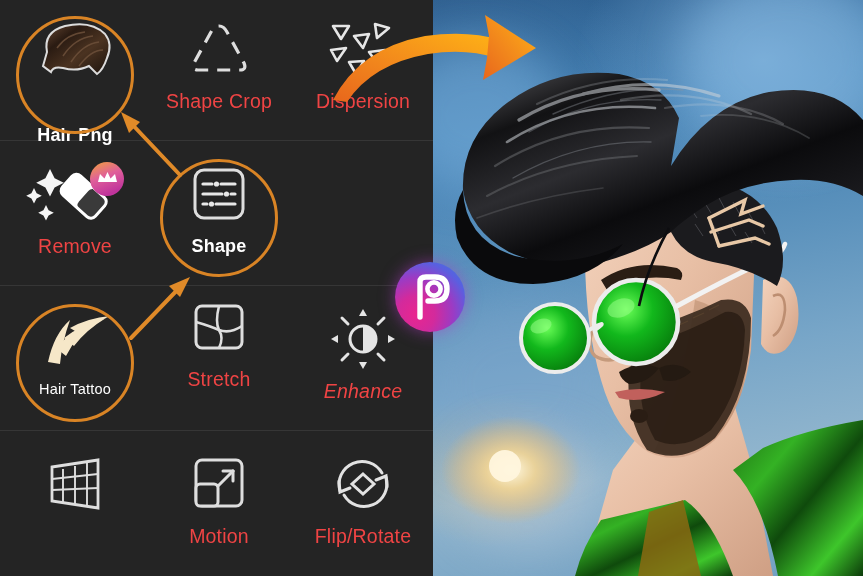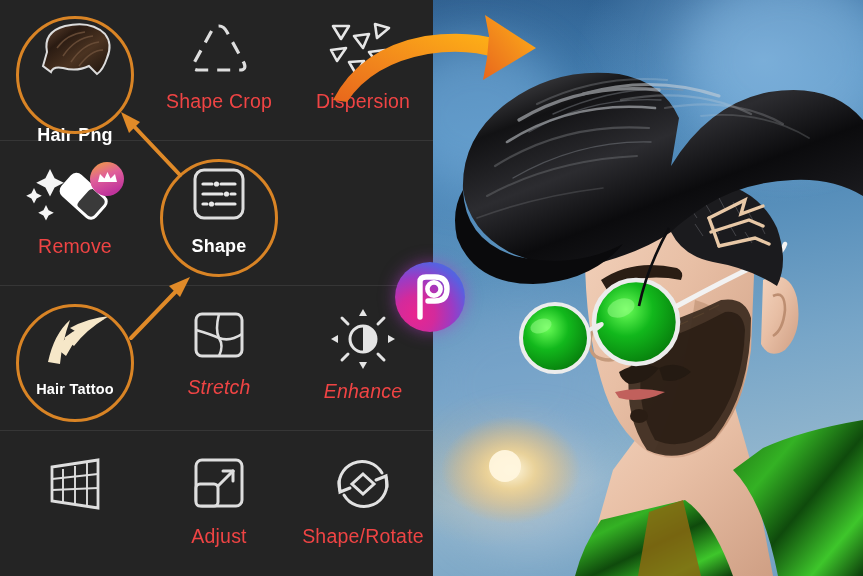--- a/index.html
+++ b/index.html
@@ -9,21 +9,21 @@
   
   #tool-panel{position:absolute;left:0;top:0;width:433px;height:576px;background:#242424;}
   .row-sep{position:absolute;left:0;width:433px;height:1px;background:rgba(255,255,255,.085);}
   .tool{position:absolute;width:144px;height:144px;display:flex;flex-direction:column;
         align-items:center;justify-content:flex-start;}
   .tool .glyph{height:86px;width:100%;display:flex;align-items:center;justify-content:center;
         position:relative;margin-top:6px;}
   .tool .tlabel{font-size:19.5px;color:#ef4444;letter-spacing:.2px;text-align:center;
         line-height:1;white-space:nowrap;}
   .tool.hl .tlabel{font-weight:bold;color:#ffffff;font-size:18px;}
-  .tool.hl.small .tlabel{font-size:14.5px;font-weight:bold;}
+  .tool.hl.small .tlabel{font-size:14.5px;font-weight:normal;}
 
   
   .ring{position:absolute;border-radius:50%;border:3px solid #d98425;box-sizing:border-box;}
 
   
   #photo{position:absolute;left:433px;top:0;width:430px;height:576px;overflow:hidden;
     background:
       radial-gradient(ellipse 150px 110px at 60px 470px, rgba(255,196,110,.30), rgba(255,196,110,0) 70%),
       radial-gradient(ellipse 260px 200px at 330px 60px, rgba(150,195,235,.55), rgba(150,195,235,0) 72%),
       radial-gradient(ellipse 300px 260px at 40px 140px, rgba(96,150,200,.45), rgba(96,150,200,0) 70%),
@@ -311,21 +311,21 @@
             <path d="M24 40 Q40 22 62 14 Q44 28 34 48 Z"></path>
             <path d="M32 30 Q50 16 74 10 Q54 22 42 38 Z"></path>
             <path d="M38 20 Q56 10 78 8 Q60 16 48 26 Z"></path>
           </g>
         </svg>
       </div>
       <div class="tlabel">Hair Tattoo</div>
       <div class="ring" style="left:13px;top:14px;width:118px;height:118px;"></div>
     </div>
 
-    <div class="tool" style="left:147px;top:286px;font-style:italic;">
+    <div class="tool" style="left:147px;top:278px;">
       <div class="glyph">
         <svg width="62" height="62" viewBox="0 0 62 62">
           <rect x="8" y="10" width="46" height="42" rx="6" fill="none" stroke="#dedede" stroke-width="3"></rect>
           <g fill="none" stroke="#dedede" stroke-width="2.6">
             <path d="M31 10 Q27 26 31 34 Q36 42 31 52"></path>
             <path d="M8 26 Q22 30 31 34 Q42 38 54 30"></path>
           </g>
         </svg>
       </div>
       <div class="tlabel">Stretch</div>
@@ -373,36 +373,36 @@
         <svg width="62" height="62" viewBox="0 0 62 62">
           <rect x="8" y="7" width="46" height="46" rx="6" fill="none" stroke="#dedede" stroke-width="3"></rect>
           <rect x="8" y="31" width="22" height="22" rx="4" fill="#242424" stroke="#dedede" stroke-width="3"></rect>
           <g stroke="#dedede" stroke-width="3" stroke-linecap="round" fill="none">
             <path d="M30 33 L45 18"></path>
             <path d="M45 18 L45 28"></path>
               <path d="M45 18 L35 18"></path>
           </g>
         </svg>
       </div>
-      <div class="tlabel">Adjust</div>
+      <div class="tlabel">Motion</div>
     </div>
 
     <div class="tool" style="left:291px;top:435px;">
       <div class="glyph">
         <svg width="72" height="62" viewBox="0 0 72 62">
           <g fill="none" stroke="#e2e2e2" stroke-width="3" stroke-linecap="round">
             <path d="M13 38 A23 23 0 0 1 55 20"></path>
             <path d="M59 24 A23 23 0 0 1 17 42"></path>
             <path d="M12 28 L13 39 L23 35"></path>
             <path d="M60 34 L59 23 L49 27"></path>
             <path d="M36 21 L47 31 L36 41 L25 31 Z"></path>
           </g>
         </svg>
       </div>
-      <div class="tlabel">Shape/Rotate</div>
+      <div class="tlabel">Flip/Rotate</div>
     </div>
   </div>
 
   <svg class="ov" viewBox="0 0 863 576">
     <defs>
       <linearGradient id="bigarrow" x1="0" y1="1" x2="1" y2="0">
         <stop offset="0%" stop-color="#e8661c"></stop>
         <stop offset="45%" stop-color="#f2881c"></stop>
         <stop offset="100%" stop-color="#ffb316"></stop>
       </linearGradient>

